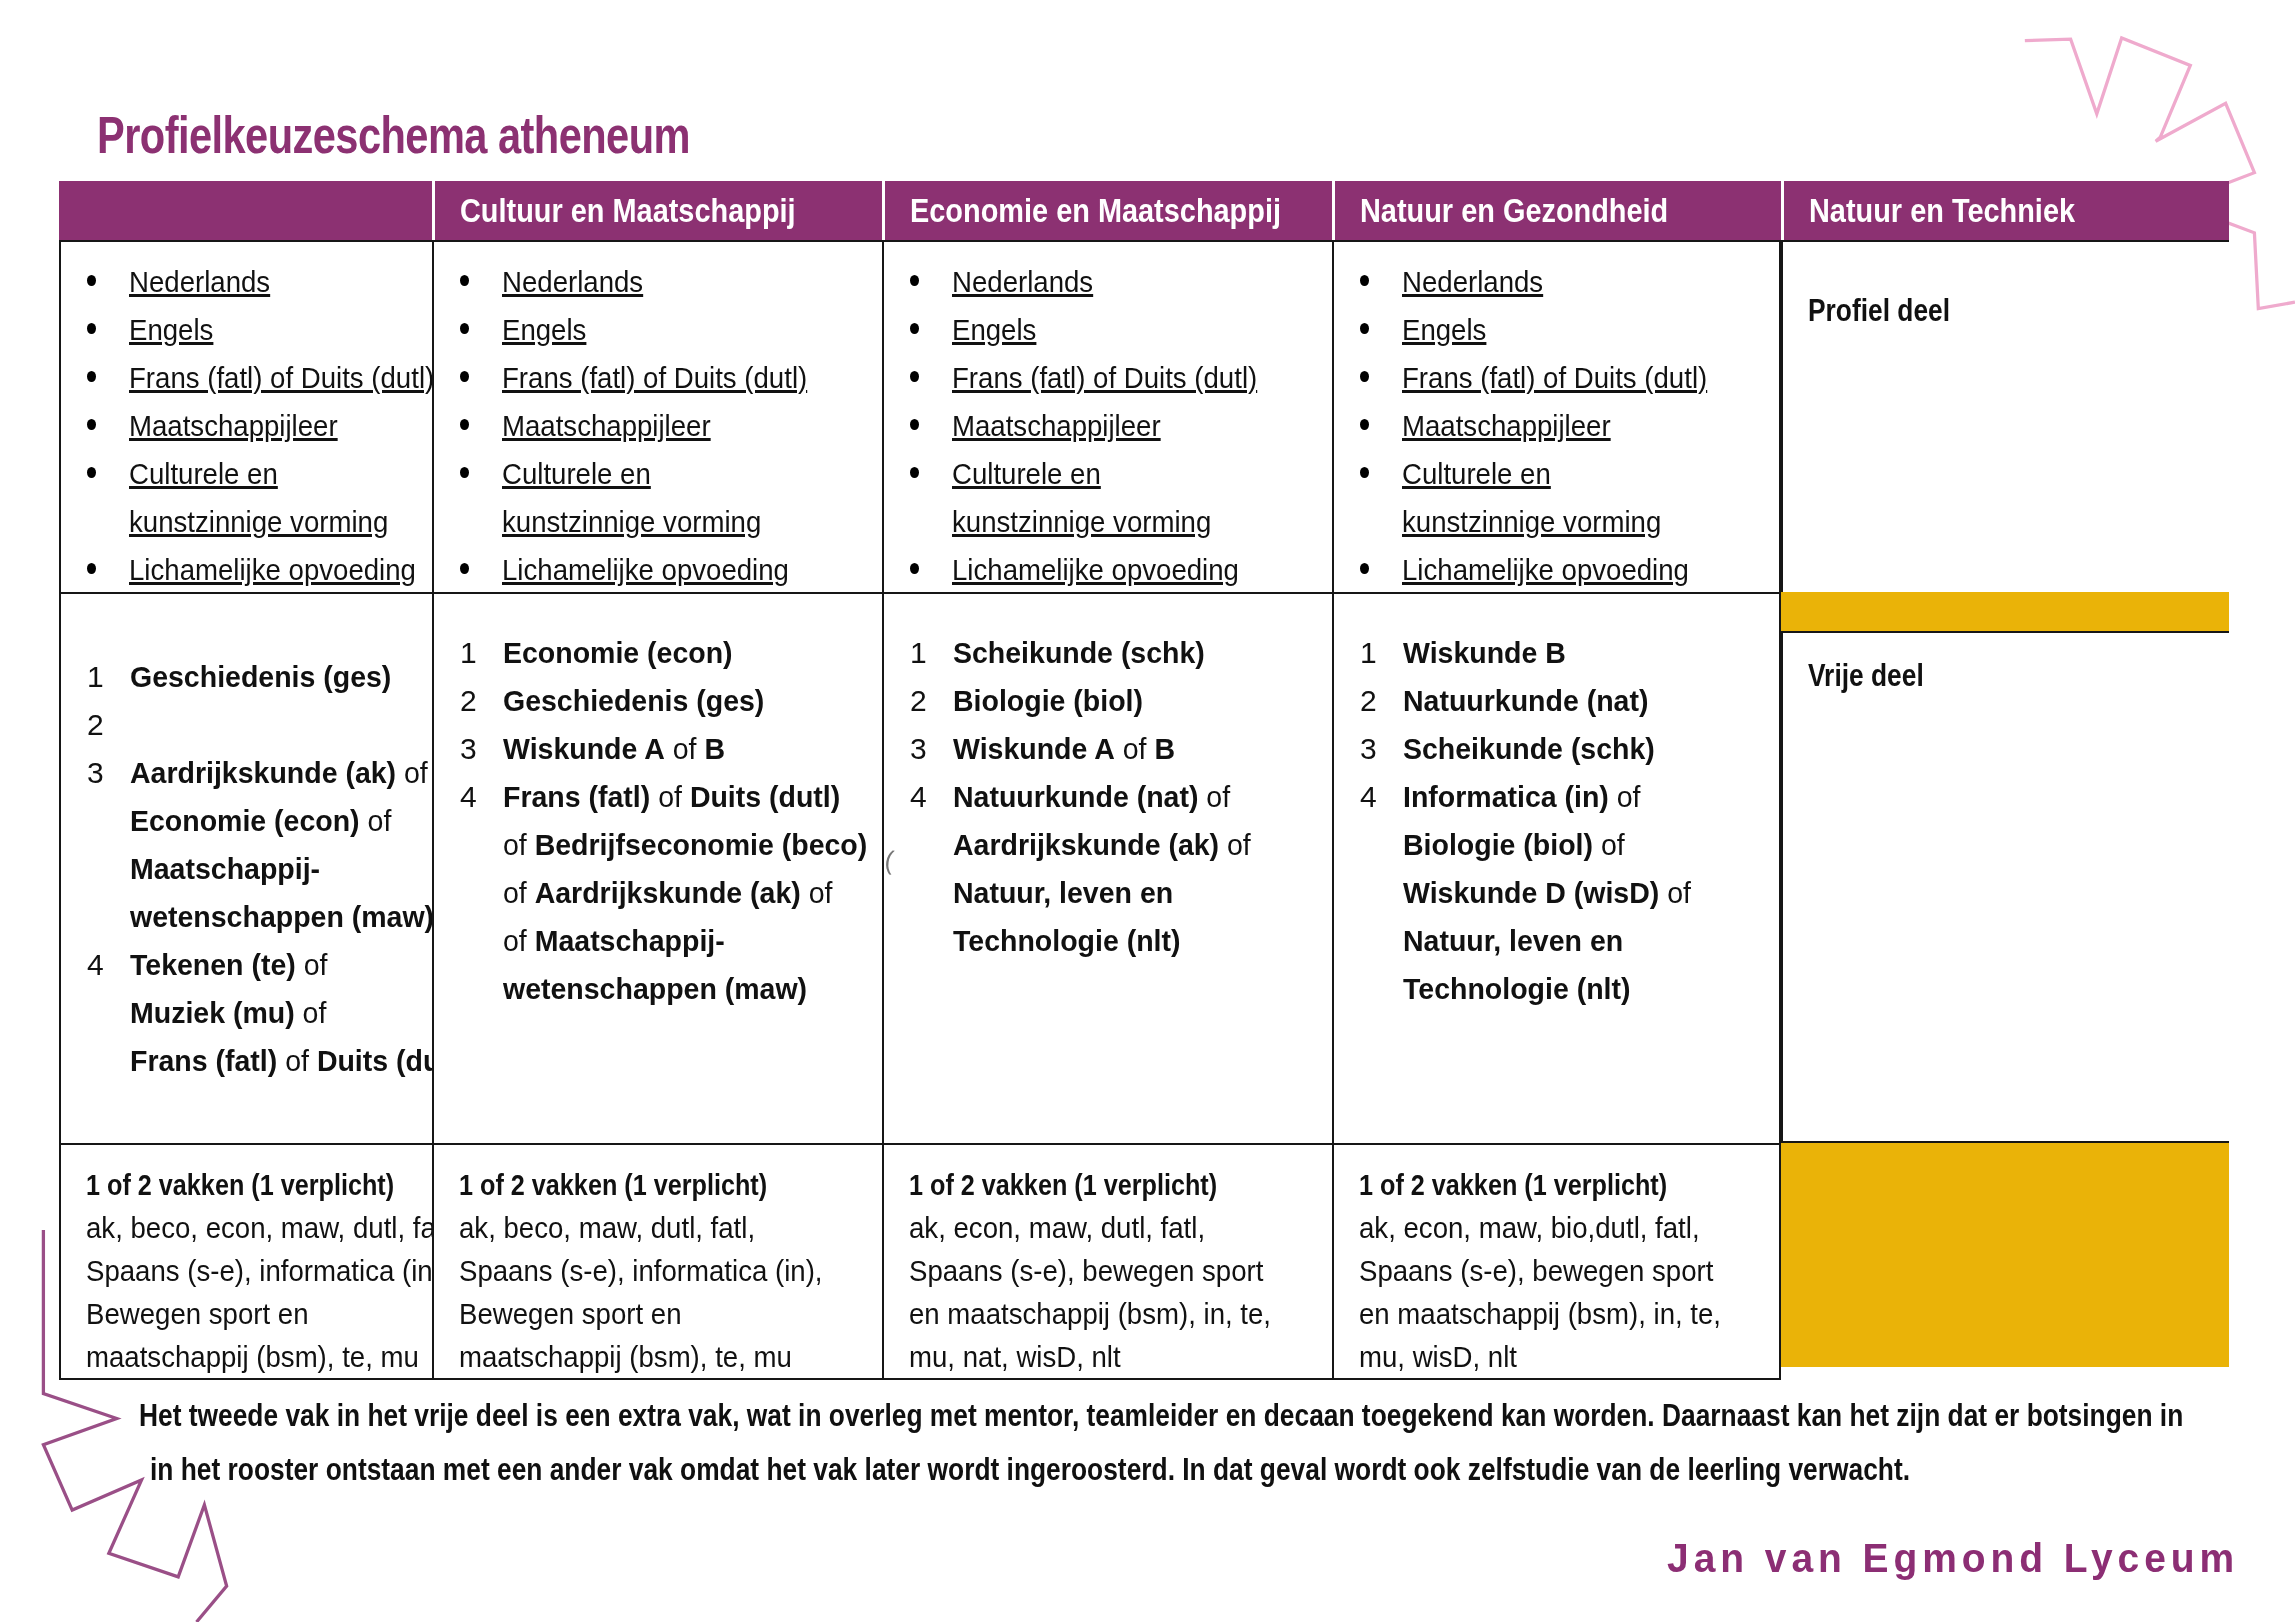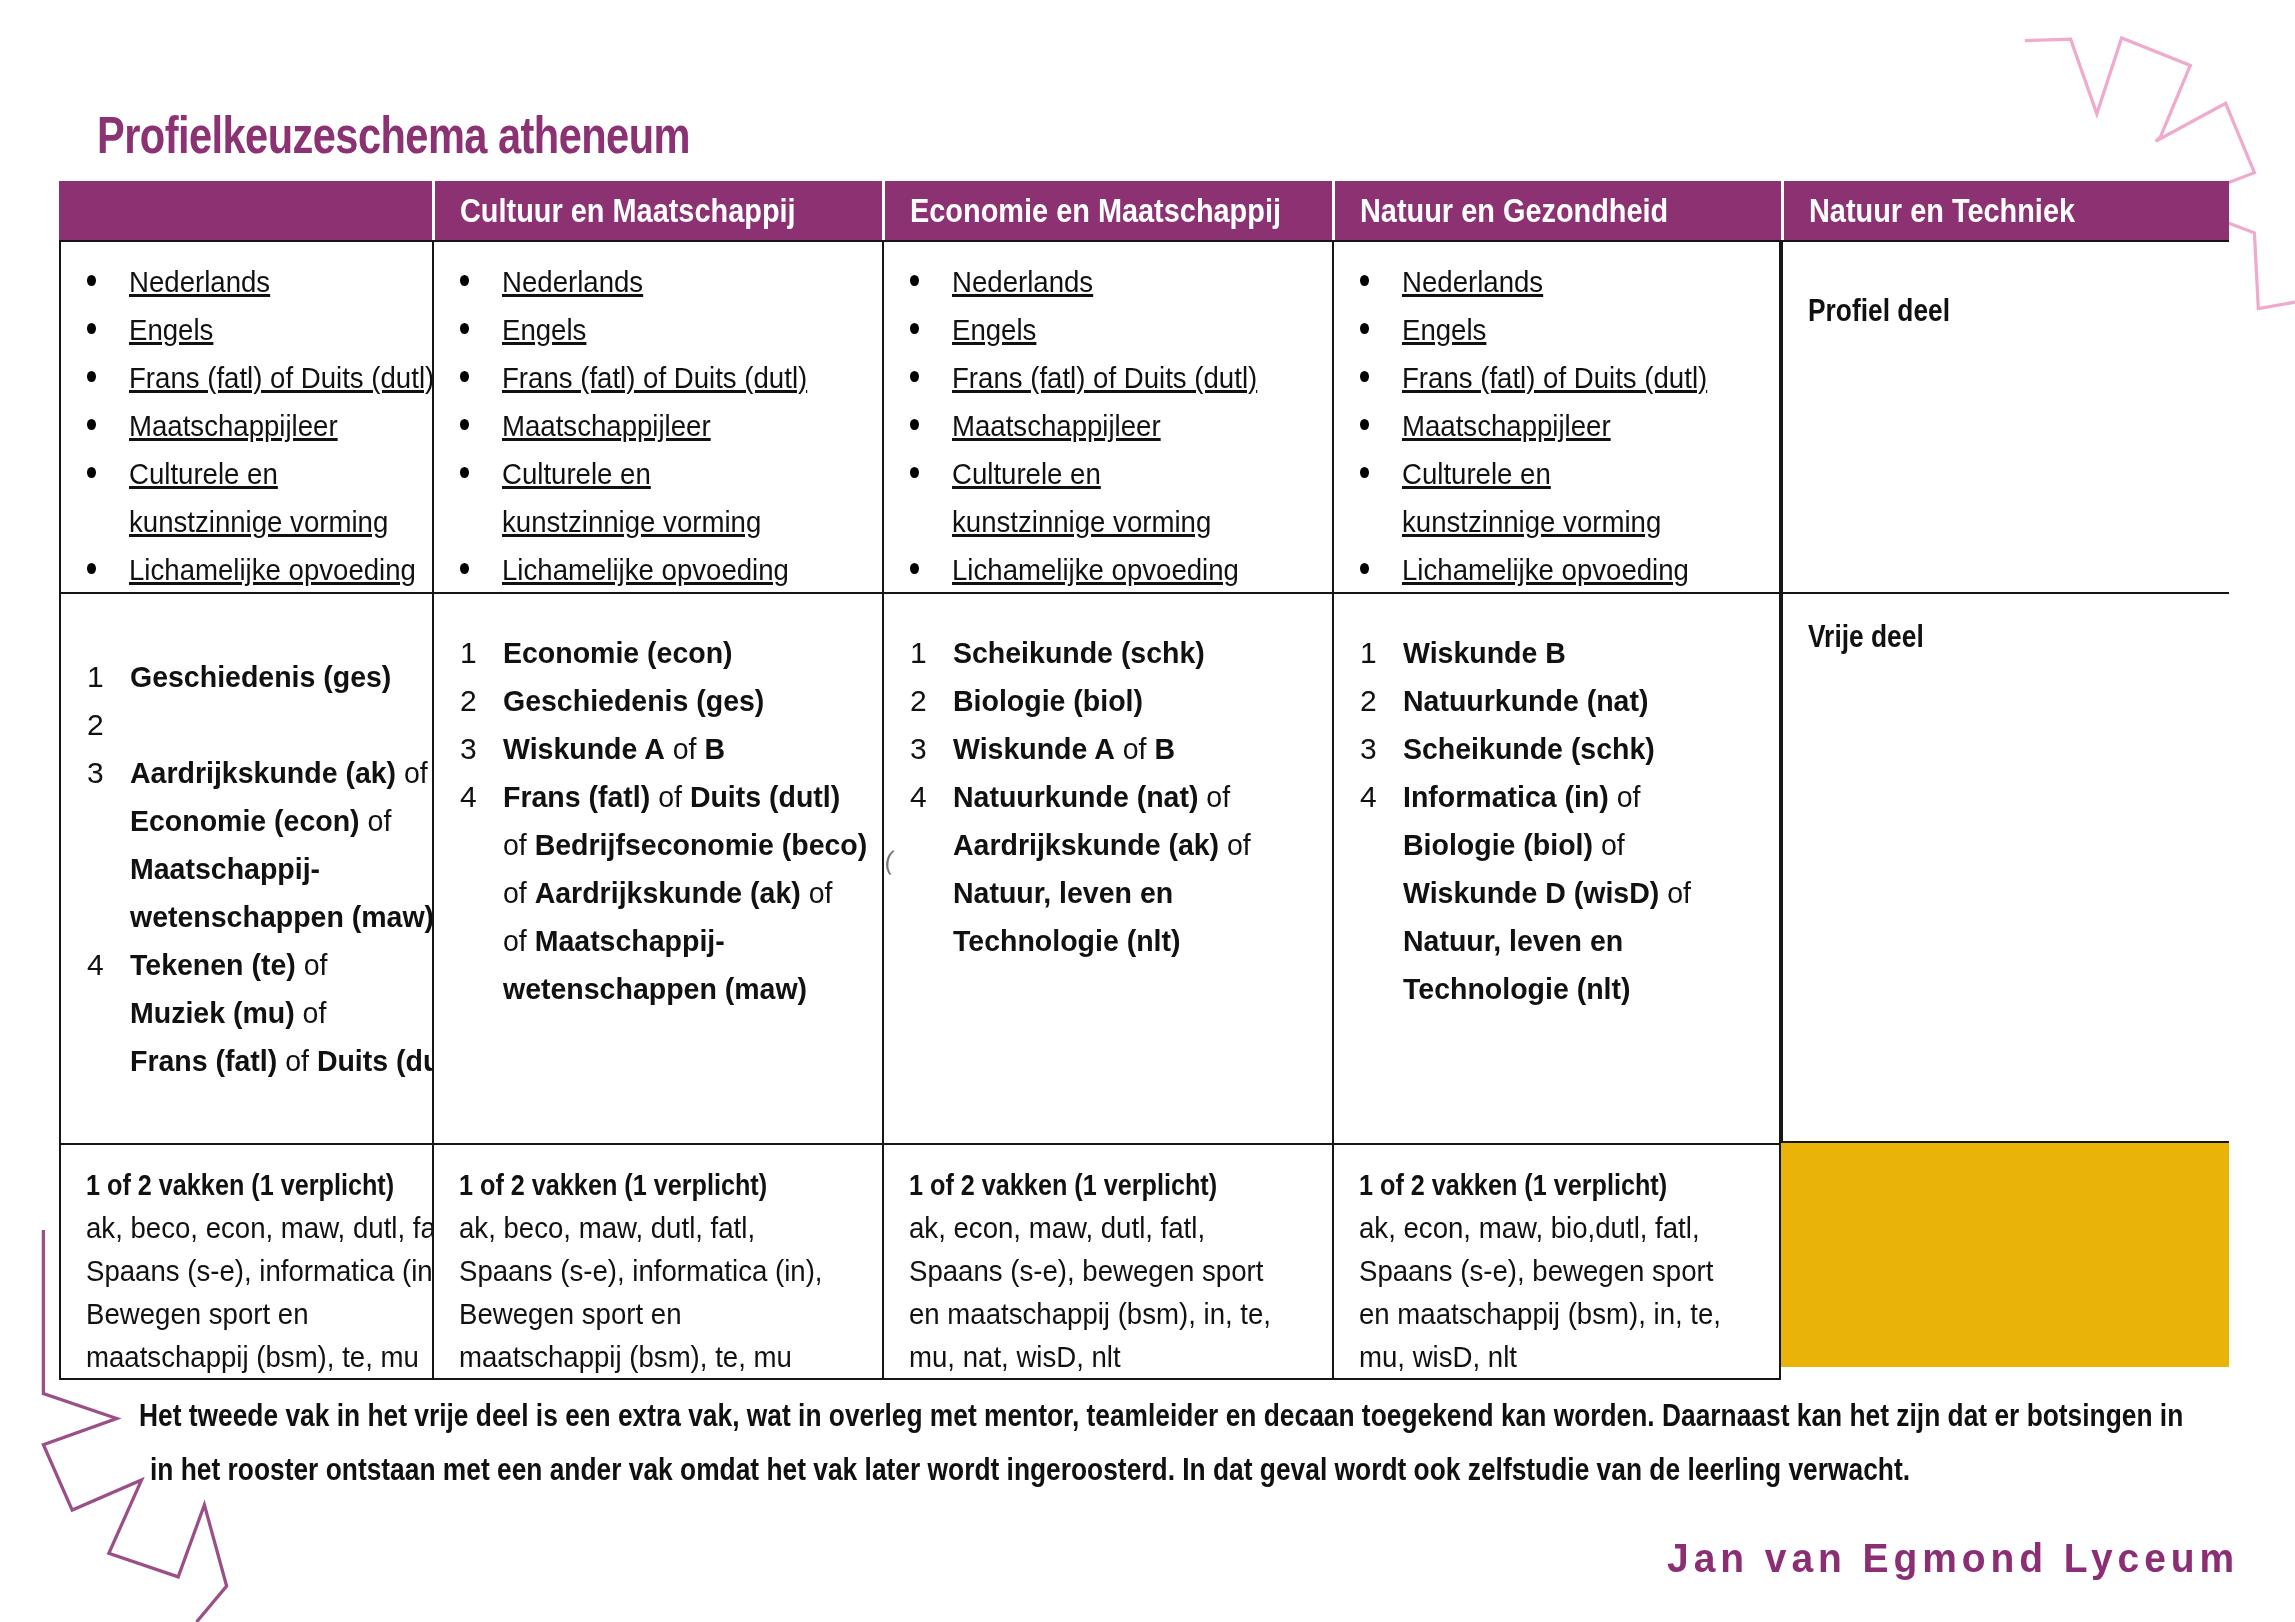--- a/index.html
+++ b/index.html
@@ -30,21 +30,21 @@
   }
   .bcell { border-top:2.6px solid #161616; border-left:2.6px solid #161616; background:#fff; }
   .cl  { border-left:2.6px solid #161616; }
   .cr  { border-right:2.6px solid #161616; }
   .rb  { border-bottom:2.6px solid #161616; }
   .lcell { padding-left:25px; }
   .ltext {
     font-size:31px; font-weight:700; white-space:nowrap;
     display:inline-block; transform:scaleX(.85); transform-origin:0 50%;
   }
-  .l1 { padding-top:52px; } .l2 { padding-top:51px; } .l3 { padding-top:25px; }
+  .l1 { padding-top:52px; } .l2 { padding-top:51px; } .l3 { padding-top:25px;margin-top:39px; }
   .ccell { padding:15.7px 13px 0 26px; }
   .bitem { display:flex; align-items:flex-start; }
   .dot { flex:none; width:9.2px; height:11px; border-radius:50%; background:#000; margin-top:17.7px; }
   .blines { margin-left:33px;text-decoration:underline; }
   .ccell .line { font-size:30px; line-height:48px; white-space:nowrap;
                  transform:scaleX(.92); transform-origin:0 50%; }
   .pcell { padding:35px 9.2px 0 26px; }
   .pc1 { padding-top:59px; }
   .pitem { display:flex; align-items:flex-start; }
   .pnum { flex:none; width:43px; font-size:30px; line-height:48px; font-weight:400; }

